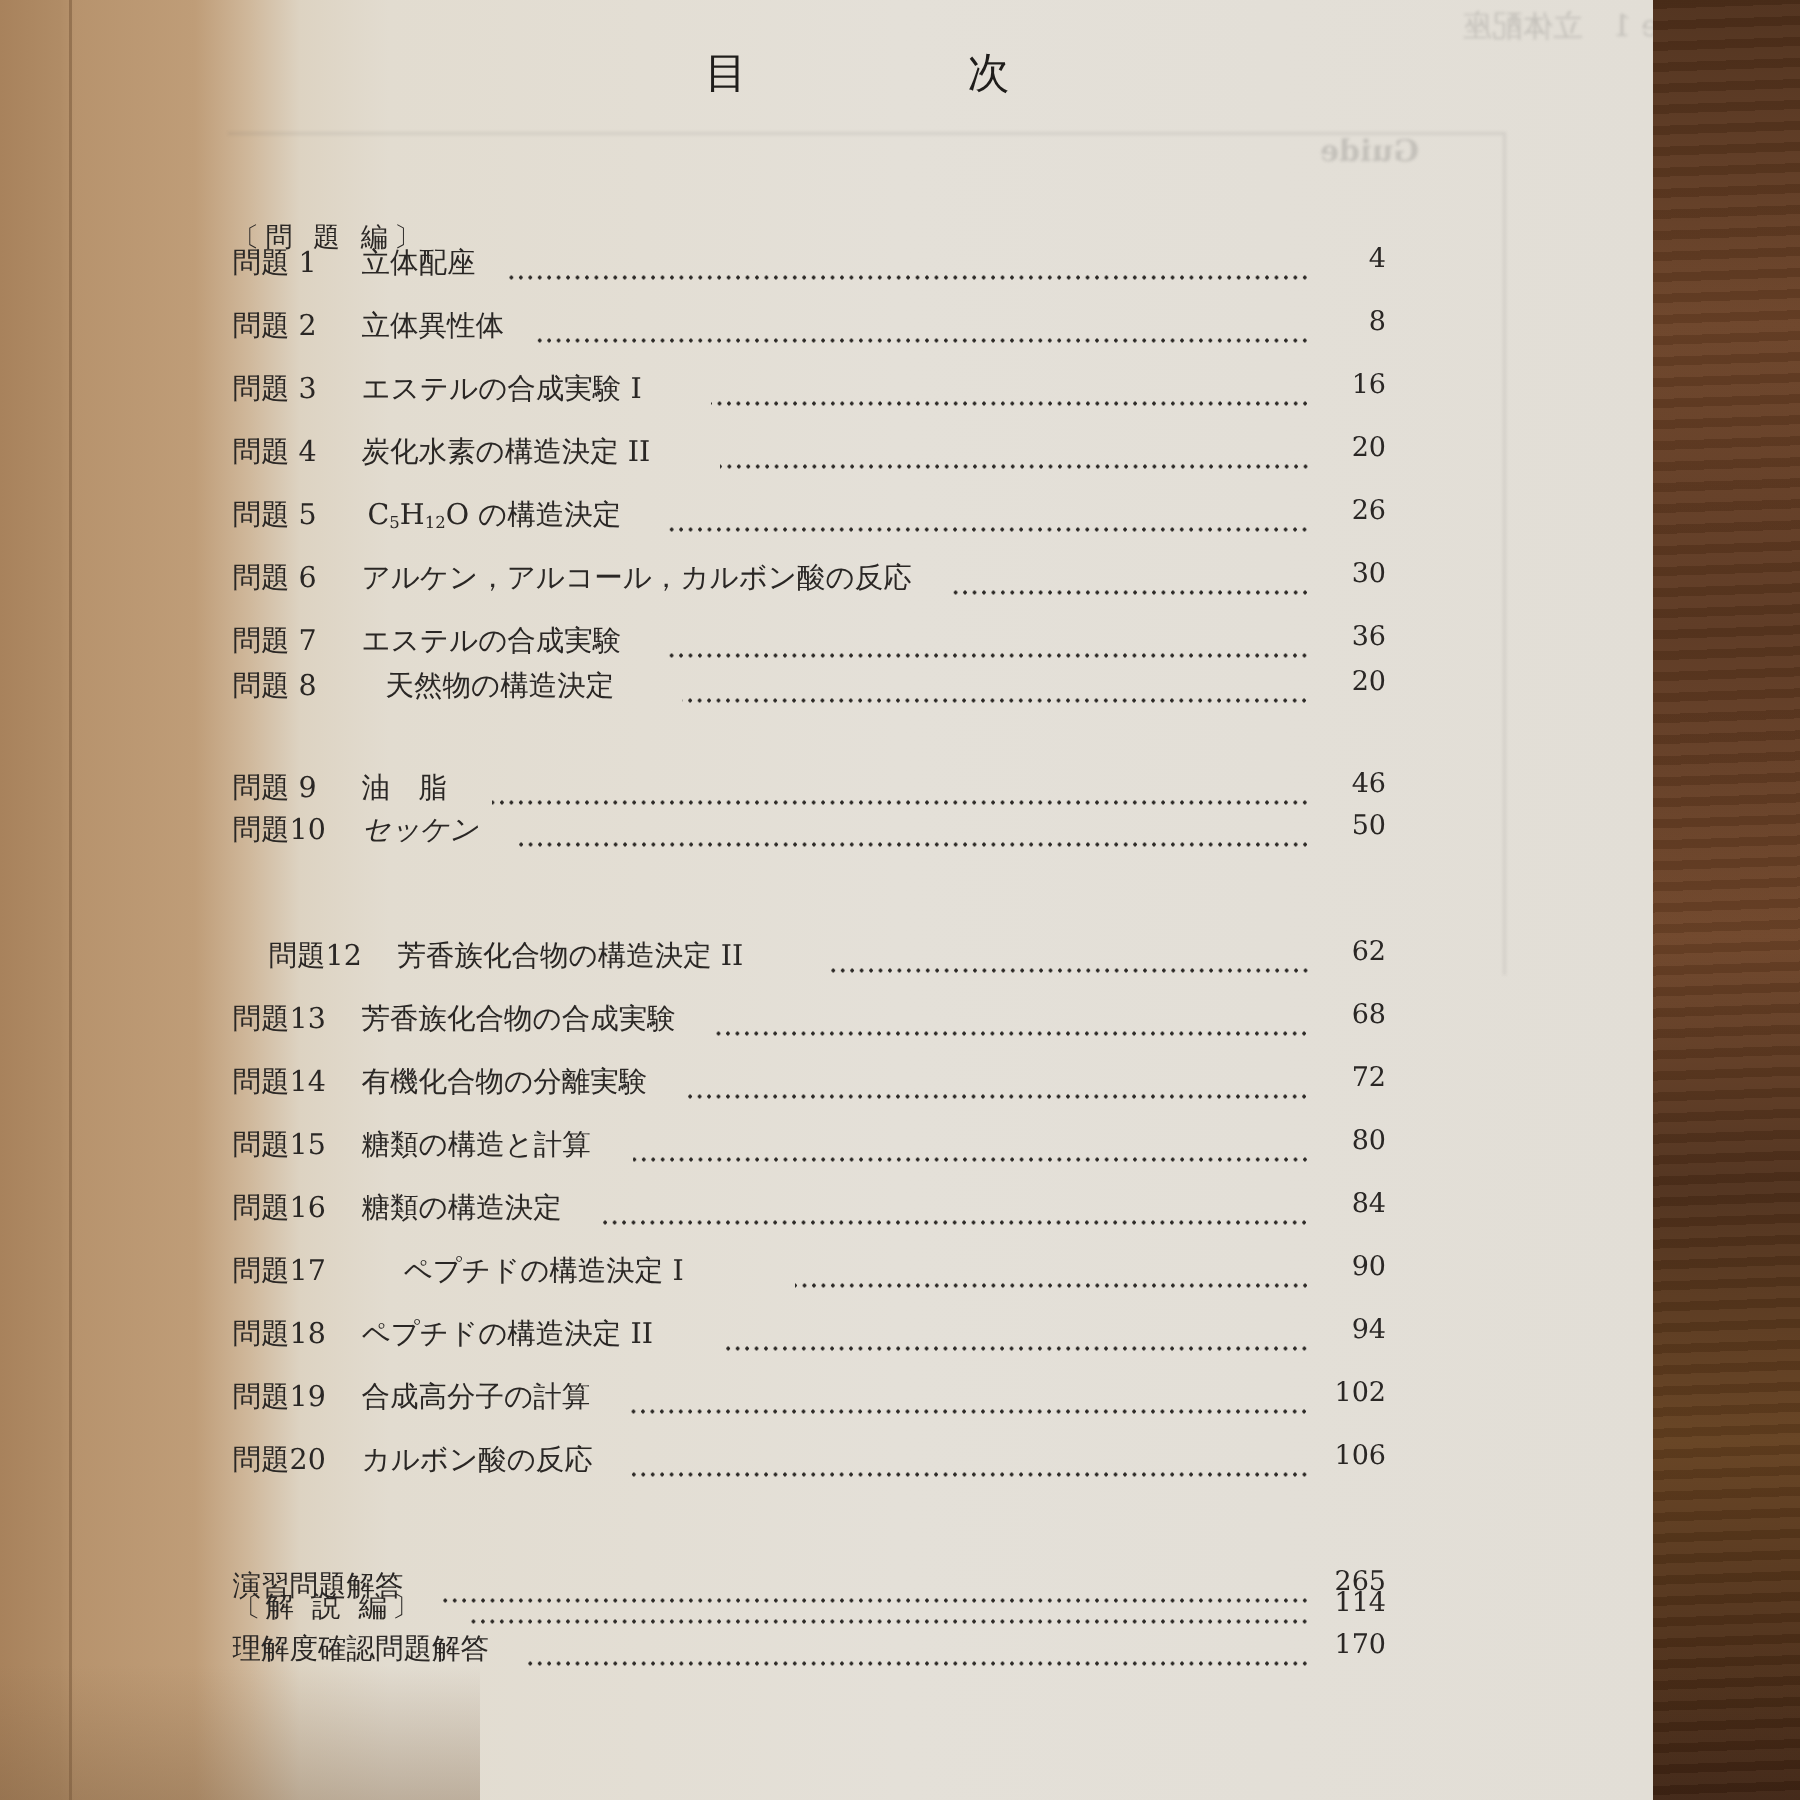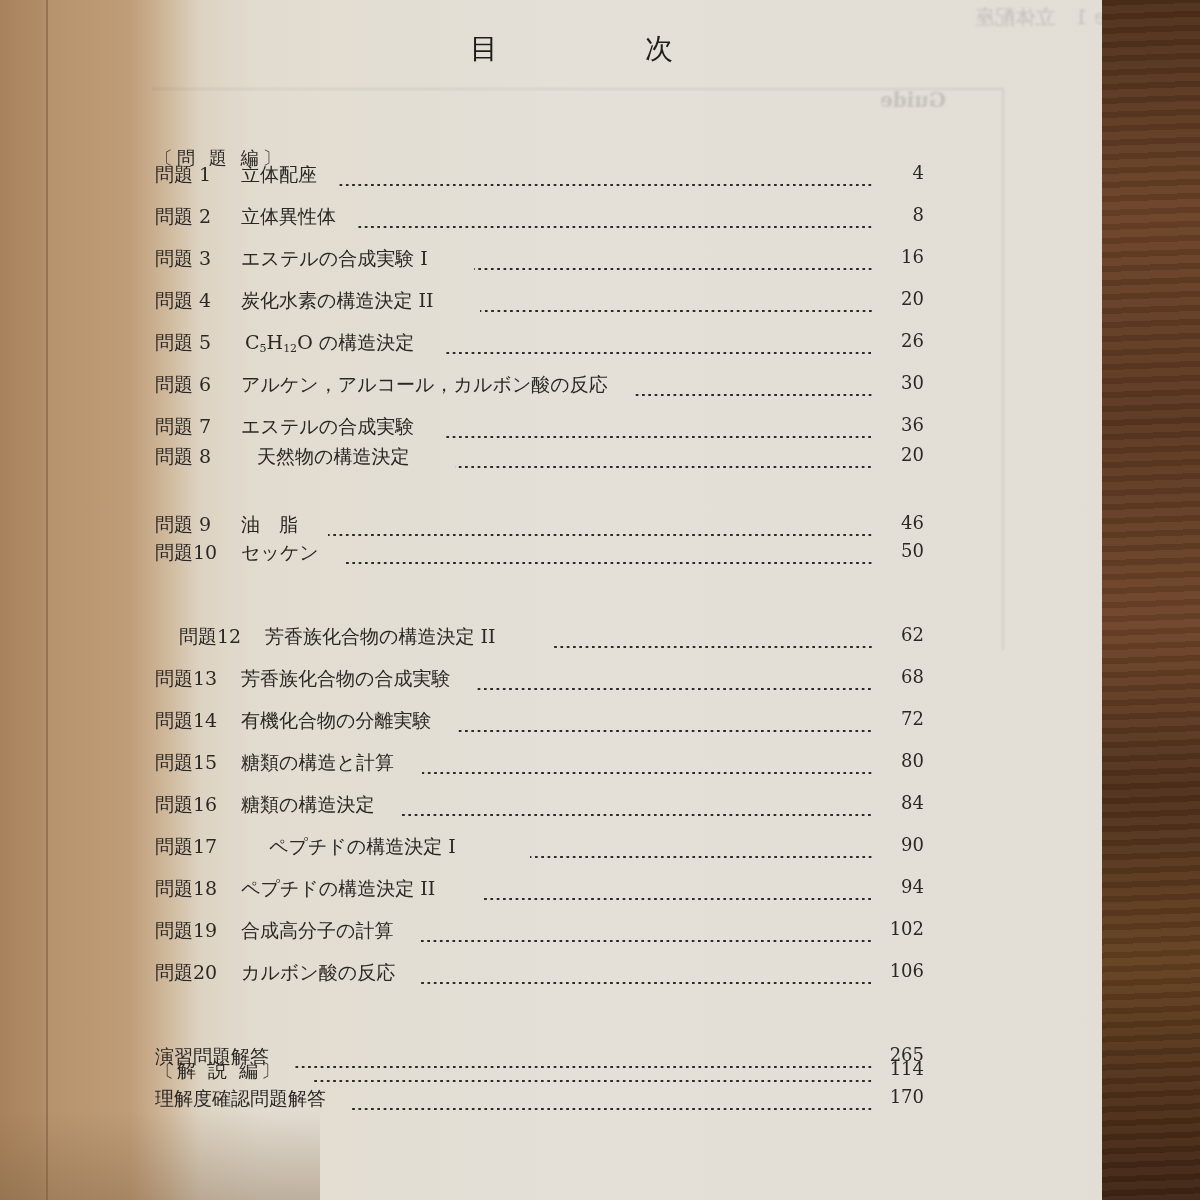--- a/index.html
+++ b/index.html
@@ -129,21 +129,21 @@
     <span class="page-no">20</span>
   </div>
   <div class="toc-row" style="top:498px;margin-top:14px;">
     <span class="num">問題 9</span>
     <span class="label" style="padding-right:24px;">油　脂</span>
     <span class="leader"></span>
     <span class="page-no">46</span>
   </div>
   <div class="toc-row" style="top:540px;">
     <span class="num">問題10</span>
-    <span class="label" style="padding-right:20px;">セッケン</span>
+    <span class="label" style="padding-right:20px;font-style:italic;">セッケン</span>
     <span class="leader"></span>
     <span class="page-no">50</span>
   </div>
   <div class="toc-row" style="top:624px;margin-left:24px;">
     <span class="num">問題12</span>
     <span class="label" style="padding-right:50px;">芳香族化合物の構造決定 II</span>
     <span class="leader"></span>
     <span class="page-no">62</span>
   </div>
   <div class="toc-row" style="top:666px;">

